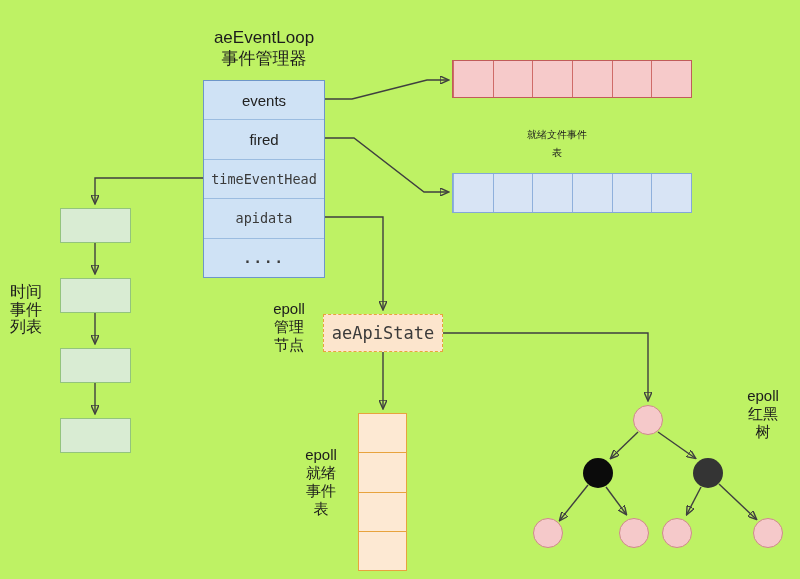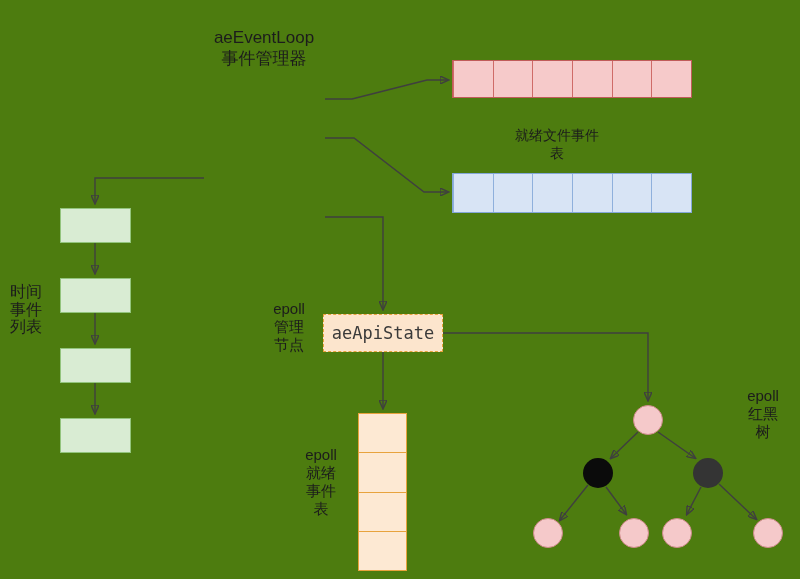--- a/index.html
+++ b/index.html
@@ -1,24 +1,24 @@
 <!DOCTYPE html>
 <html><head>
 <meta charset="utf-8">
 <style>
   html,body { margin:0; padding:0; background:#ffffff; }
   body { width:800px; height:579px; font-family:"Liberation Sans", sans-serif; }
-  #canvas { position:relative; width:800px; height:579px; overflow:hidden; background:#4d7c0f; }
+  #canvas { position:relative; width:800px; height:579px; overflow:hidden; background:#bef264; }
   #connector-layer { position:absolute; left:0; top:0; width:800px; height:579px; }
   #connector-layer path { stroke:#3f3f3f; stroke-width:1.4; fill:none; }
 
   .label { position:absolute; white-space:pre-line; text-align:center; color:#1c1c1c; }
   #title-label { left:179px; top:27px; width:170px; font-size:17px; line-height:21px; }
   #pending-label { left:477px; top:14px; width:160px; font-size:15.5px; line-height:18px; }
-  #ready-label   { left:477px; top:126px; width:160px; font-size:14px; line-height:18px; }
+  #ready-label   { left:477px; top:126px; width:160px; font-size:10px; line-height:18px; }
   #time-list-label { left:5px; top:283px; width:42px; font-size:16px; line-height:17.5px; }
   #apistate-side-label { left:263px; top:300px; width:52px; font-size:15px; line-height:18px; }
   #epoll-ready-label { left:296px; top:446px; width:50px; font-size:15px; line-height:18px; }
   #rbtree-label { left:737px; top:387px; width:52px; font-size:15px; line-height:18px; }
 
   #loop-box { position:absolute; left:203px; top:80px; width:120px; height:196px;
     background:#cfe2f5; border:1px solid #6e96c8; display:flex; flex-direction:column; box-sizing:content-box; }
   .loop-row { flex:1 1 0; display:flex; align-items:center; justify-content:center;
     font-size:15px; color:#222222; border-top:1px solid #9bbce0; }
   .loop-row:first-child { border-top:none; }
@@ -73,20 +73,27 @@
     <path marker-end="url(#ah)" d="M658,432 L695,458"></path>
     <path marker-end="url(#ah)" d="M588,485 L560,520"></path>
     <path marker-end="url(#ah)" d="M606,487 L626,514"></path>
     <path marker-end="url(#ah)" d="M701,487 L687,514"></path>
     <path marker-end="url(#ah)" d="M719,484 L756,519"></path>
   </svg>
 
   <div class="label" id="title-label">aeEventLoop
 事件管理器</div>
 
+  <div id="loop-box">
+    <div class="loop-row sans">events</div>
+    <div class="loop-row sans">fired</div>
+    <div class="loop-row mono">timeEventHead</div>
+    <div class="loop-row mono">apidata</div>
+    <div class="loop-row mono dots">....</div>
+  </div>
 
   <div class="h-array" id="pending-table">
     <div class="cell"></div>
     <div class="cell"></div>
     <div class="cell"></div>
     <div class="cell"></div>
     <div class="cell"></div>
     <div class="cell"></div>
   </div>
 

